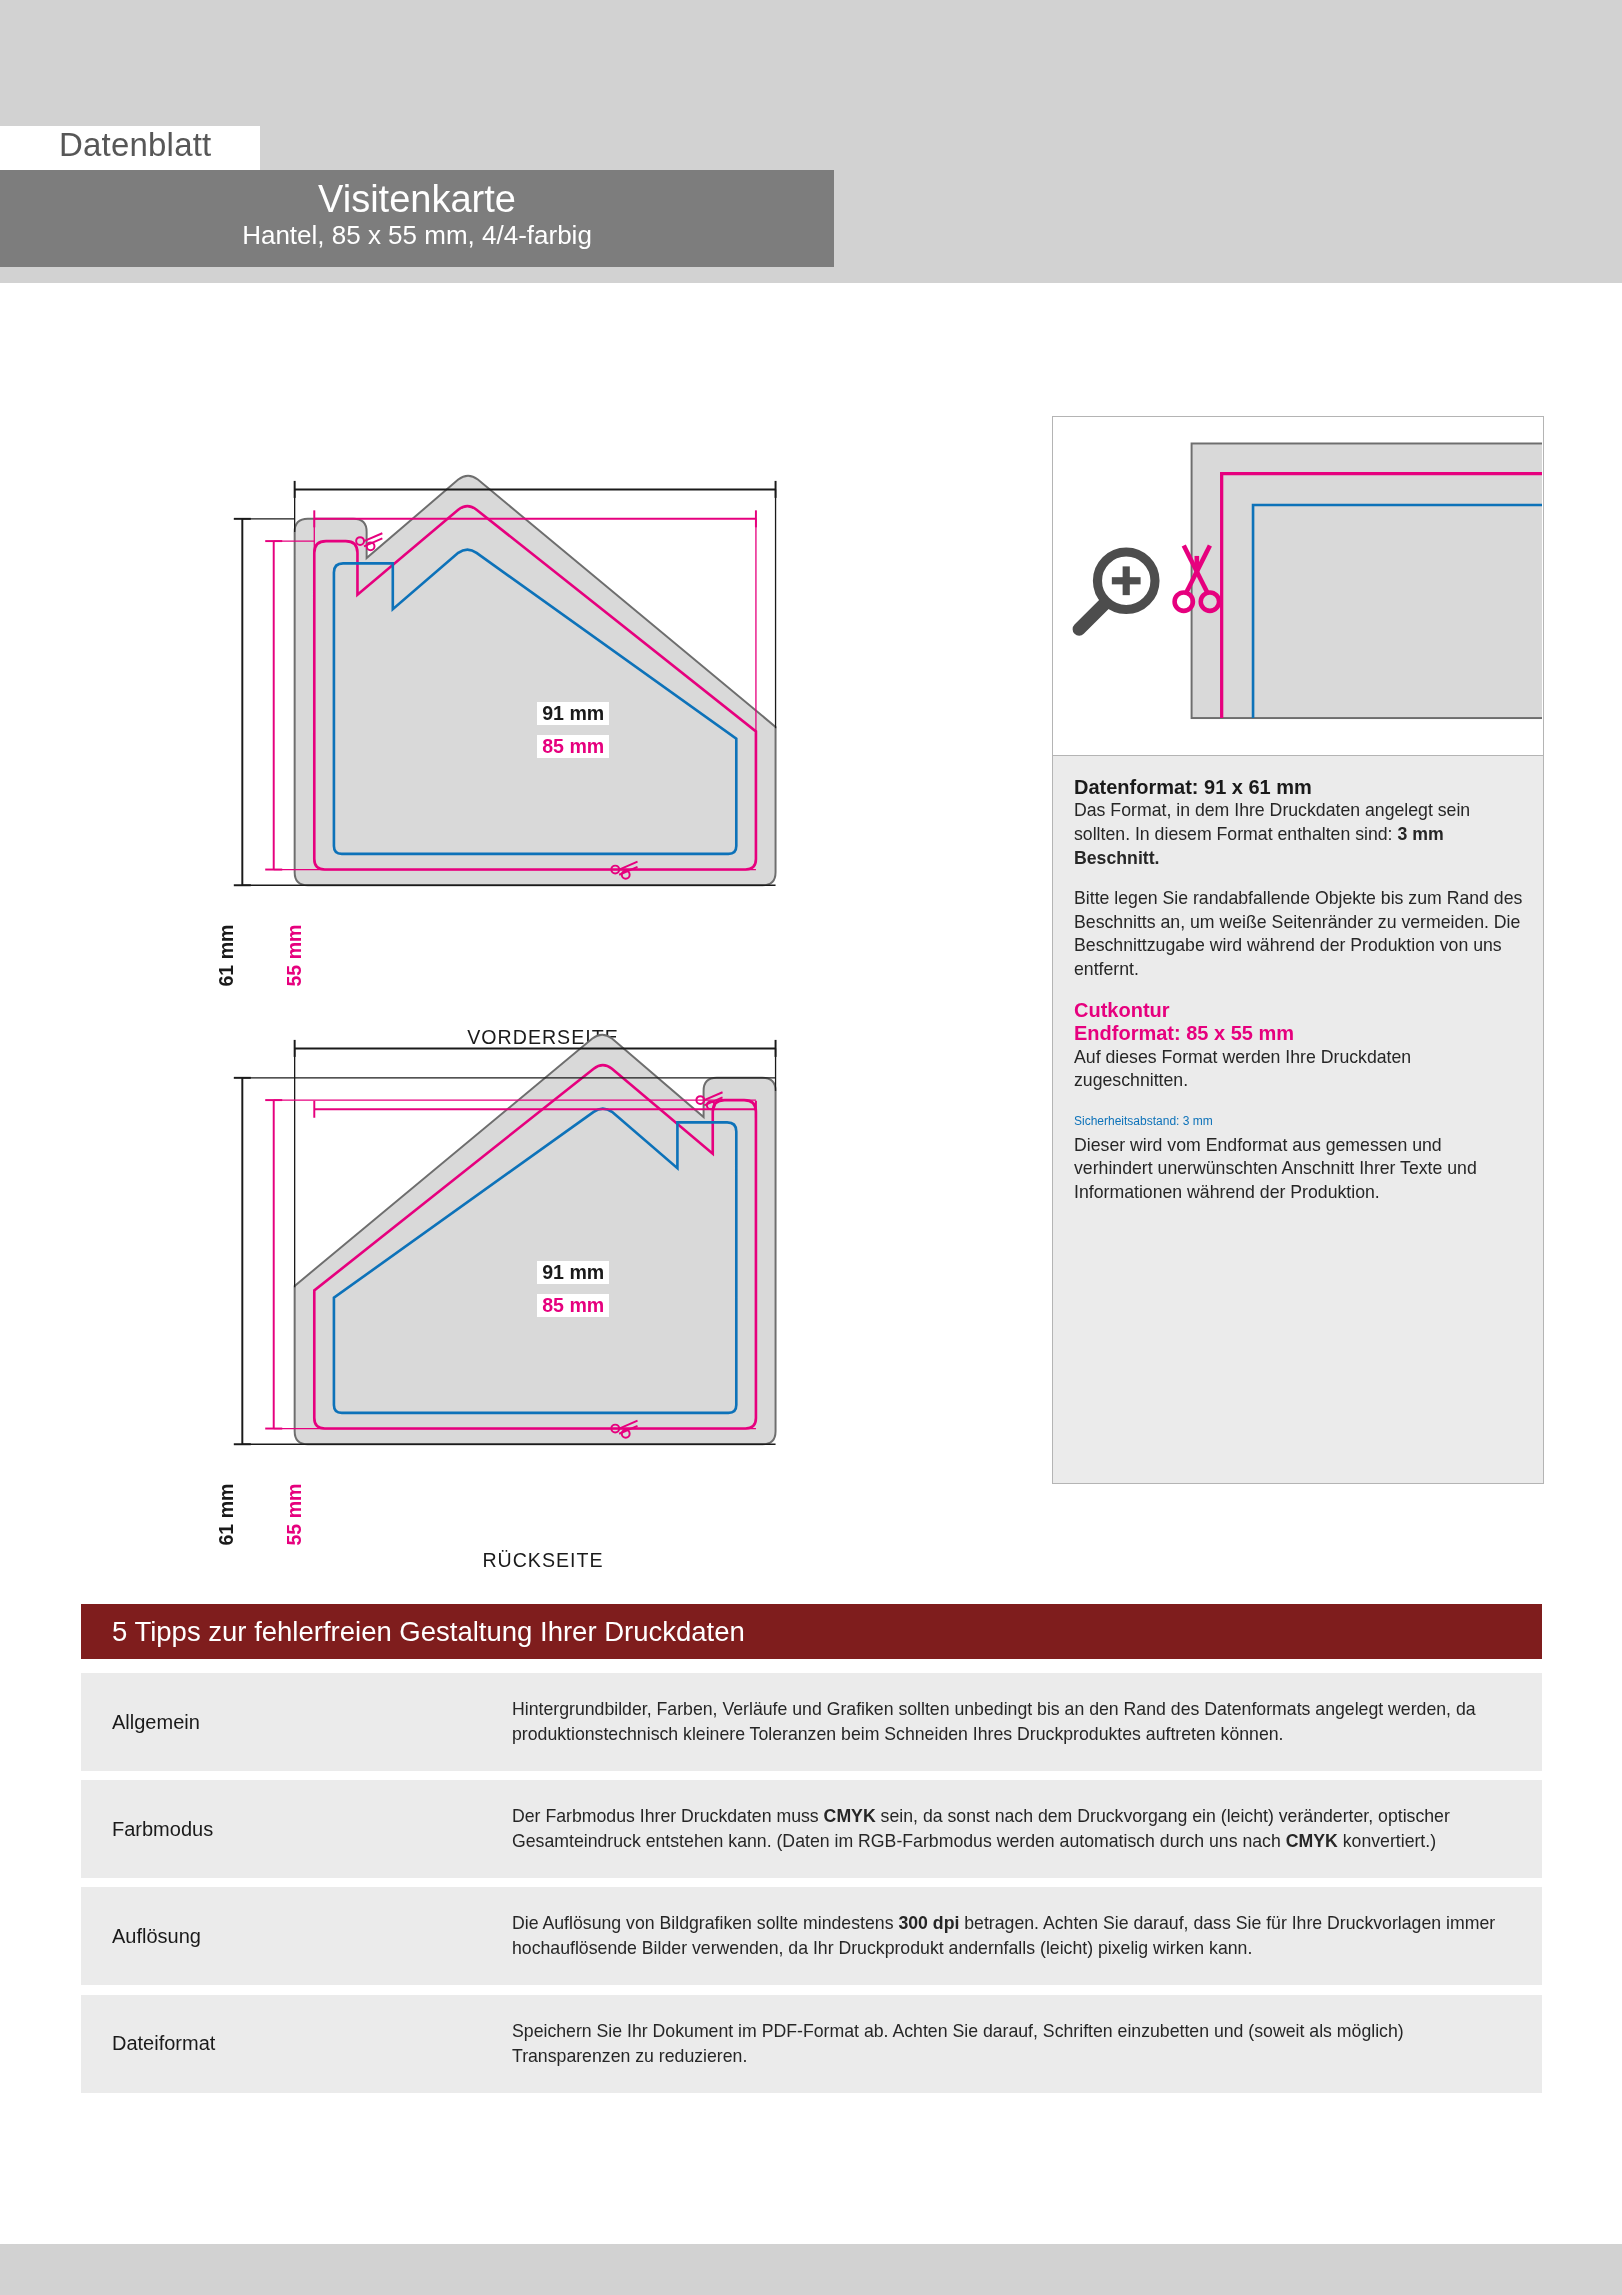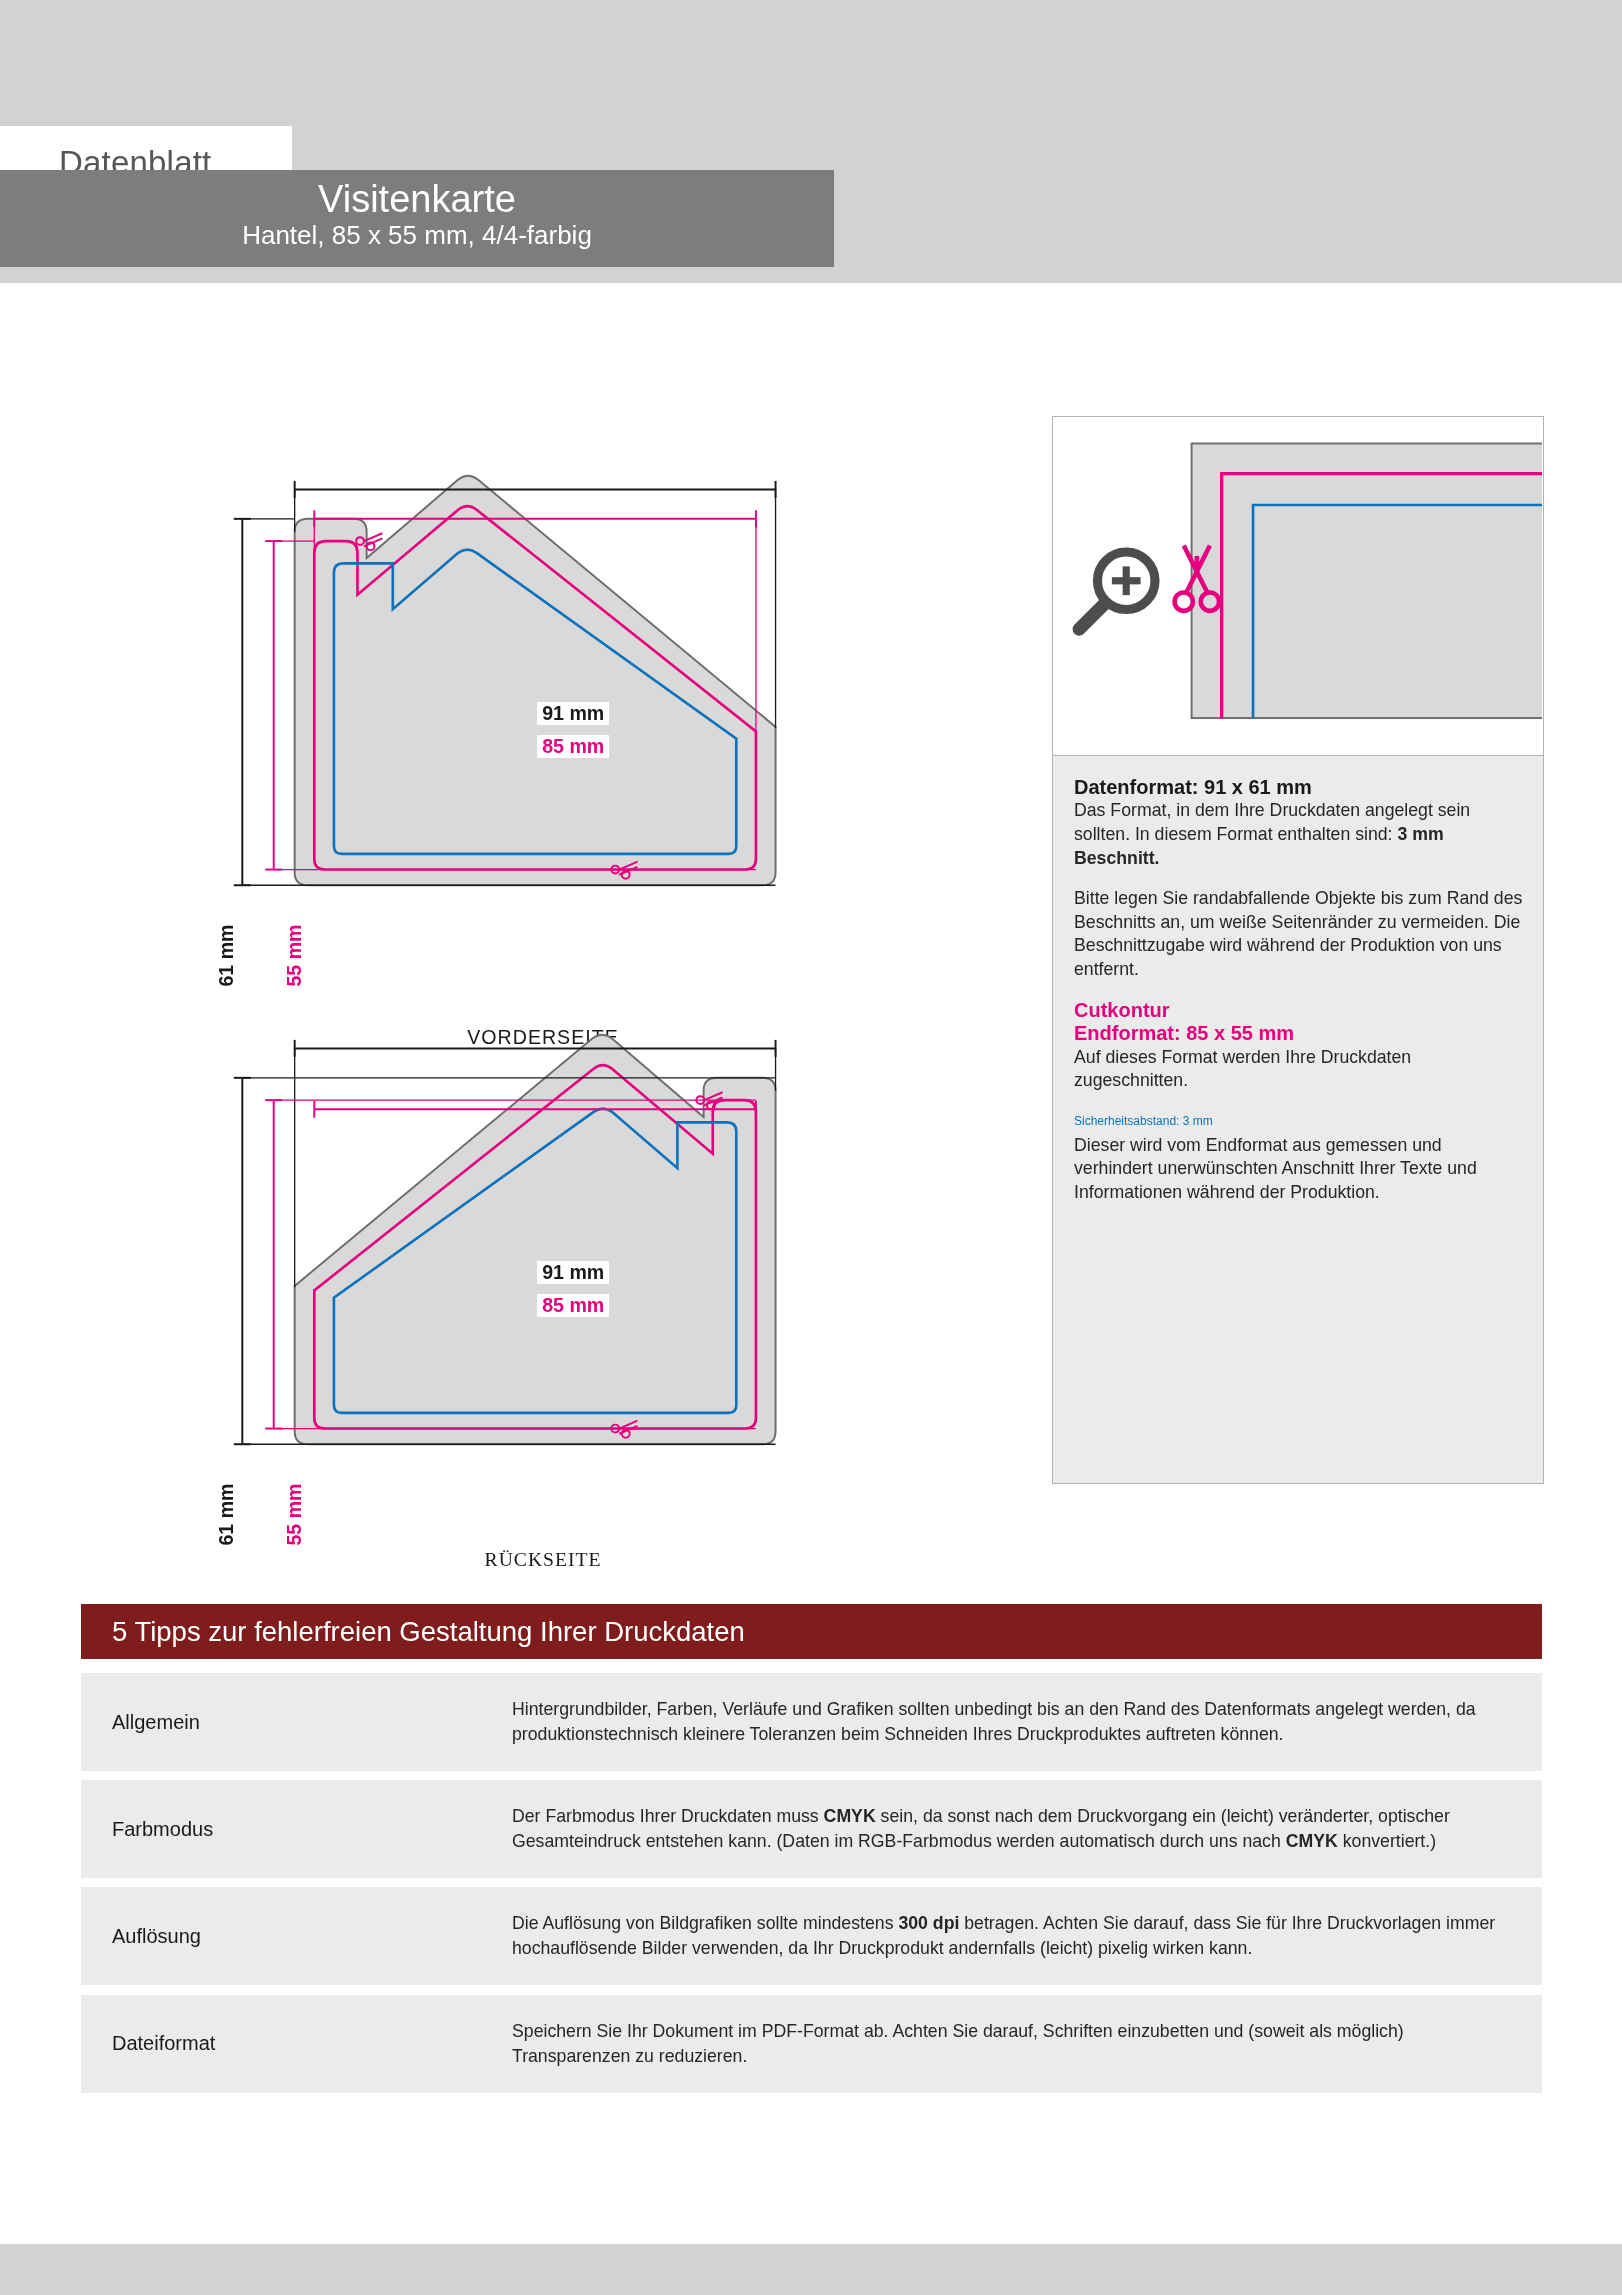--- a/index.html
+++ b/index.html
@@ -19,24 +19,24 @@
   
   .header-band {
     position: absolute;
     left: 0; top: 0;
     width: 1623px; height: 283px;
     background: #d2d2d2;
   }
   .datenblatt-tab {
     position: absolute;
     left: 0; top: 126px;
-    width: 292px; height: 56px;
+    width: 260px; height: 56px;
     background: #ffffff;
     display: flex;
-    align-items: flex-end;
+    align-items: flex-start;
   }
   .datenblatt-tab span {
     margin-left: 59px;
     font-size: 33px;
     color: #575757;
     font-weight: 400;
     letter-spacing: 0.2px;
   }
   .title-band {
     position: absolute;
@@ -363,21 +363,21 @@
         <circle cx="776" cy="724" r="6"></circle>
       <line x1="766" y1="716" x2="794" y2="704"></line>
         <line x1="766" y1="724" x2="794" y2="712"></line>
     </g>
   </svg>
 
   <div class="dim-label dim-black" style="left:537px; top:978px;">91 mm</div>
   <div class="dim-label dim-pink" style="left:537px; top:1011px;">85 mm</div>
   <div class="dim-label dim-black rot" style="left:190px; top:1220px;">61 mm</div>
   <div class="dim-label dim-pink rot" style="left:258px; top:1220px;">55 mm</div>
-  <div class="face-label" style="left:432px; top:1266px; width:222px;font-family:Liberation Serif, serif;">RÜCKSEITE</div>
+  <div class="face-label" style="left:432px; top:1266px; width:222px;">RÜCKSEITE</div>
 </div>
 
 <div class="info-panel"></div>
 
 <div class="info-zoom-box">
   <svg width="489" height="338" viewBox="0 0 748 516">
 
     <rect x="212" y="40" width="560" height="420" fill="#d9d9d9" stroke="#6e6e6e" stroke-width="3"></rect>
     <polyline points="258,460 258,86 748,86" fill="none" stroke="#e6007e" stroke-width="5"></polyline>
     <polyline points="306,460 306,134 748,134" fill="none" stroke="#0d72b9" stroke-width="4"></polyline>

